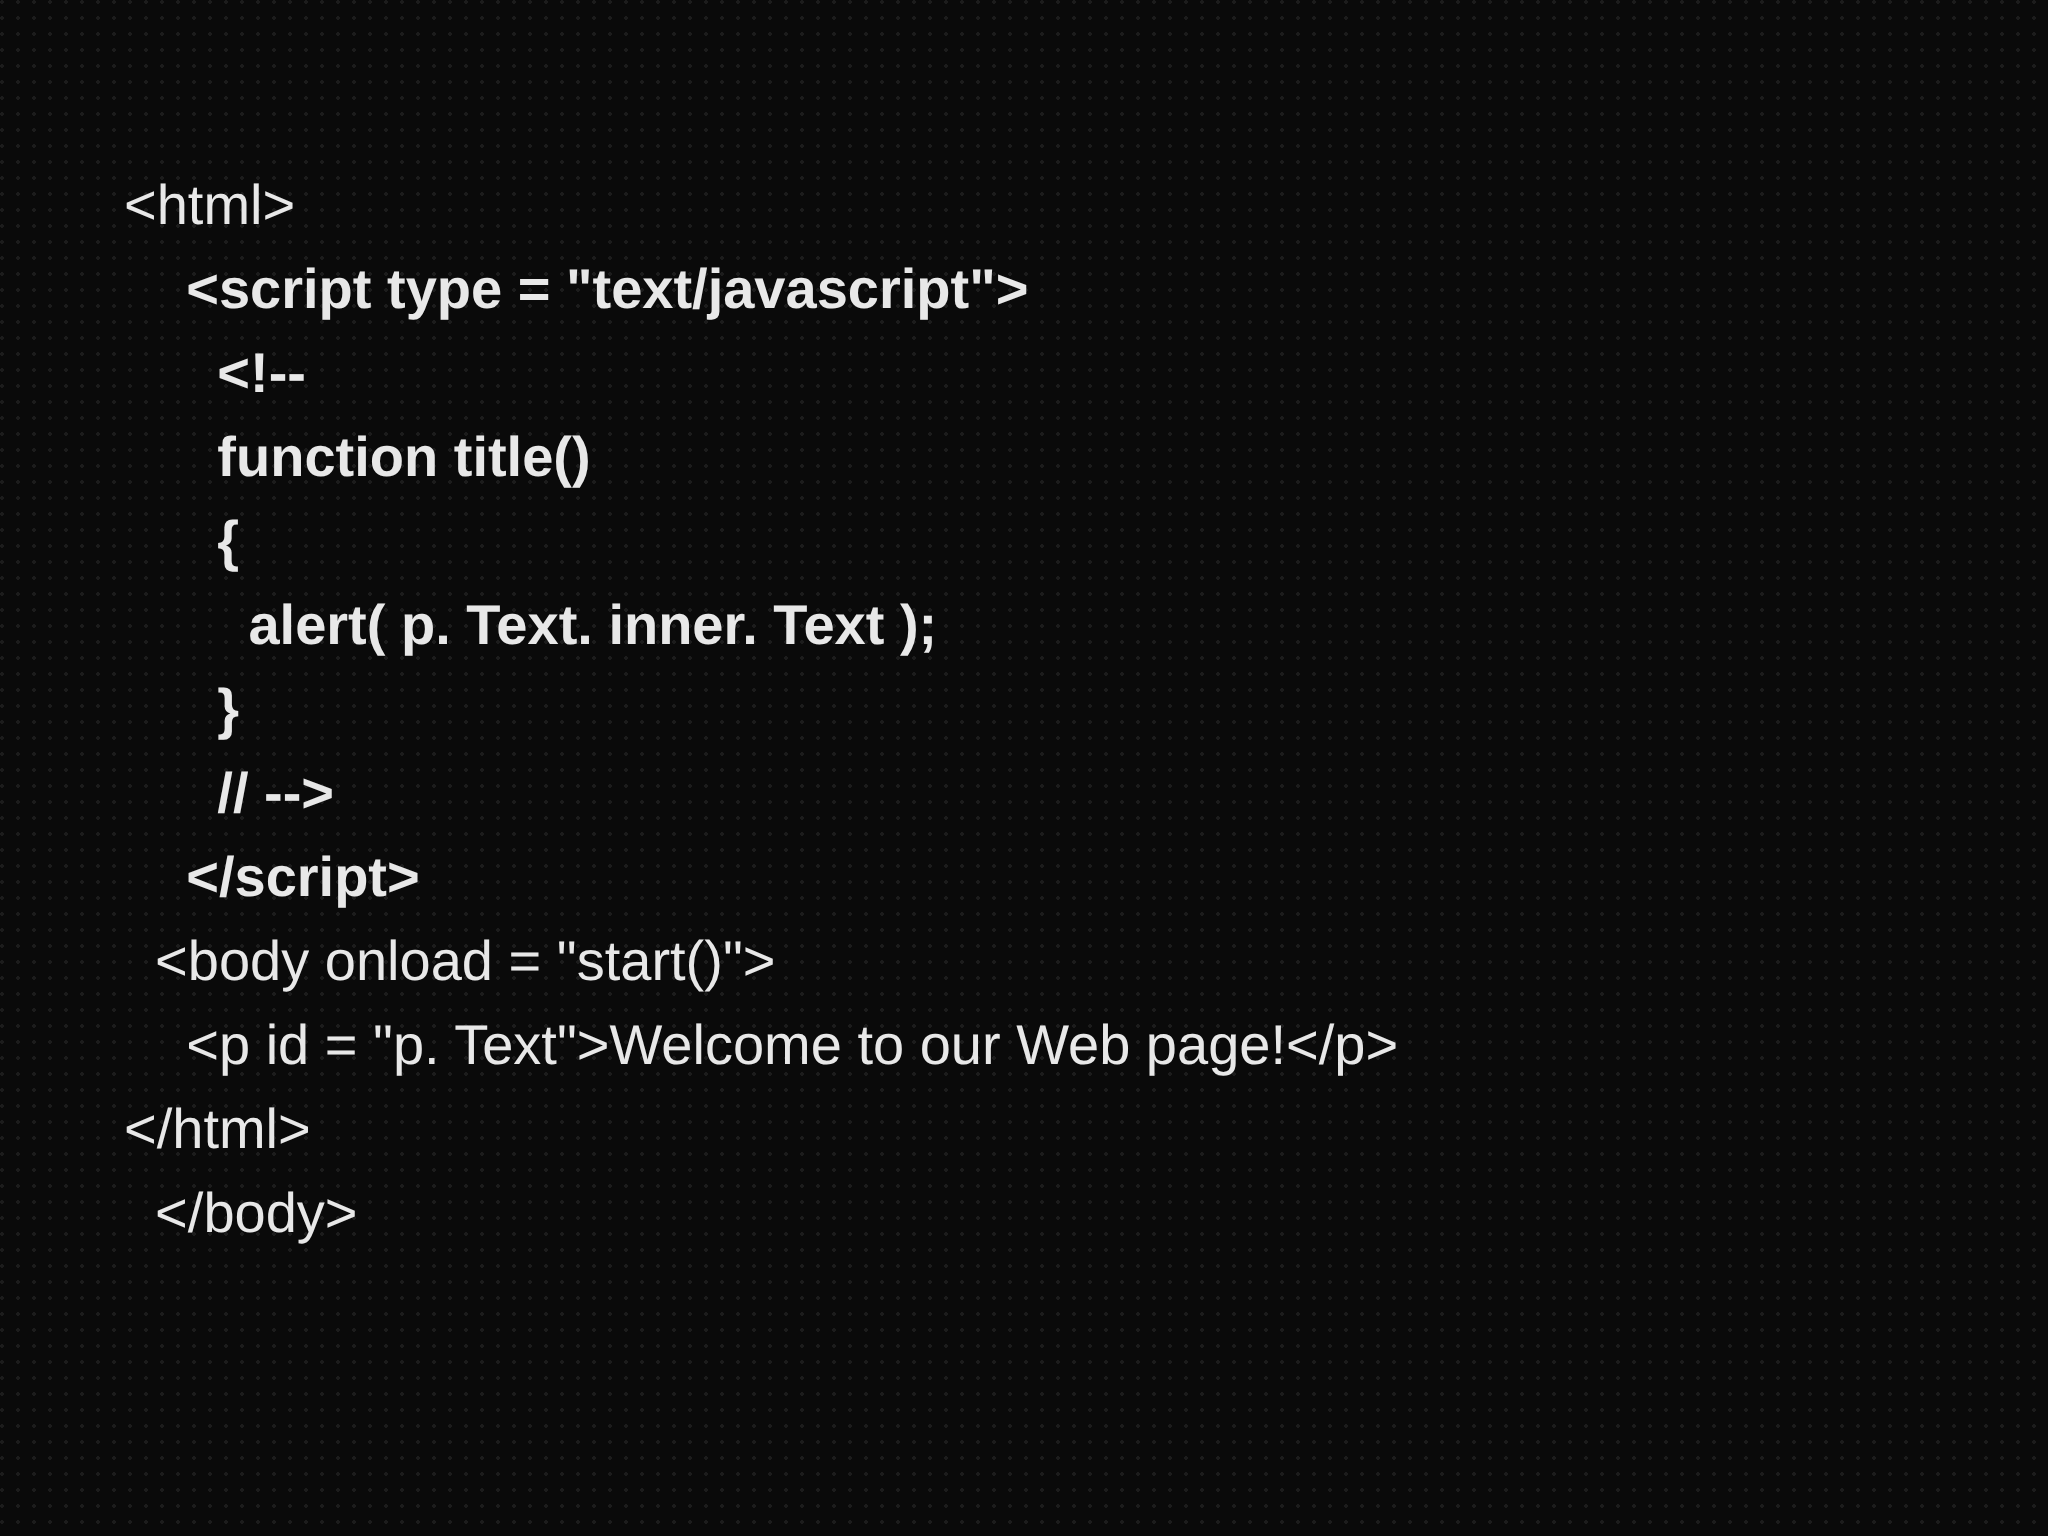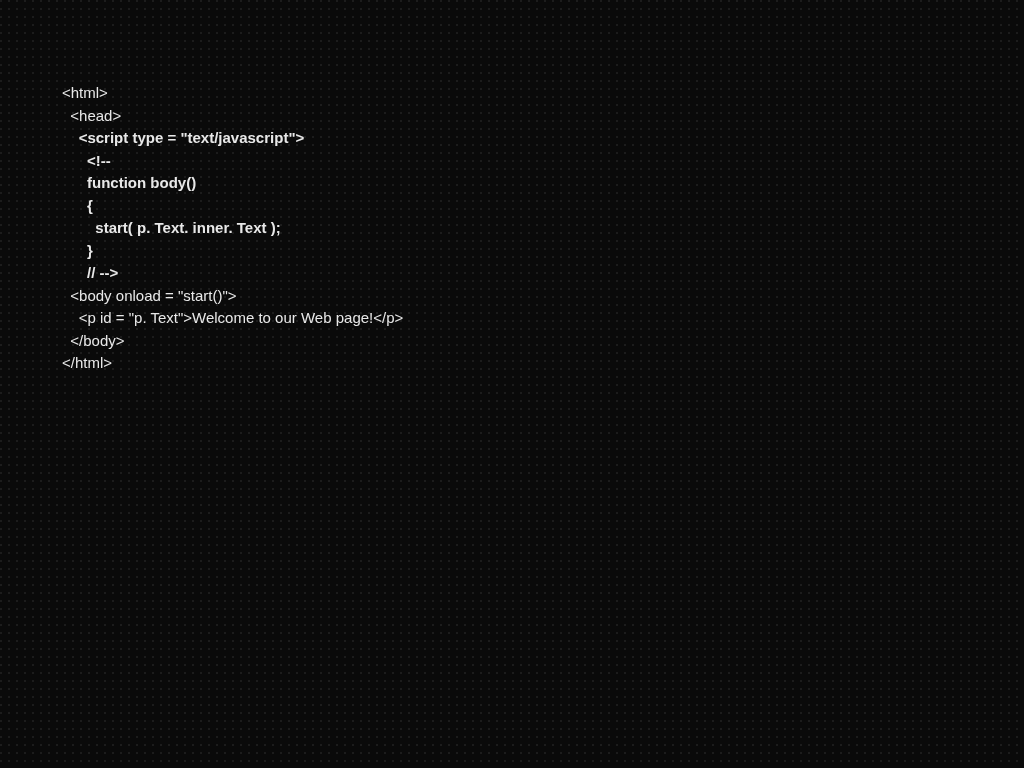--- a/index.html
+++ b/index.html
@@ -14,46 +14,46 @@
   }
   body {
     background-color: #0a0a0a;
     background-image: radial-gradient(circle at 1px 1px, #1c1c1c 1px, transparent 1px);
     background-size: 8px 8px;
     font-family: Arial, Helvetica, sans-serif;
     color: #e8e8e8;
     padding: 82px 0 0 62px;
   }
   .slide {
-    font-size: 15px;
+    font-size: 28px;
     line-height: 1.5;
   }
   .code {
     white-space: pre;
   }
   .b {
     font-weight: bold;
   }
   .n {
     font-weight: normal;
   }
 </style>
 </head>
 <body>
 
 <div class="slide">
 <div class="code n">&lt;html&gt;</div>
-<div class="code n">  &lt;head&gt;</div>
 <div class="code n"></div>
 <div class="code b">    &lt;script type = "text/javascript"&gt;</div>
 <div class="code b">      &lt;!--</div>
-<div class="code b">      function body()</div>
+<div class="code b">      function title()</div>
 <div class="code b">      {</div>
-<div class="code b">        start( p. Text. inner. Text );</div>
+<div class="code b">        alert( p. Text. inner. Text );</div>
 <div class="code b">      }</div>
 <div class="code b">      // --&gt;</div>
+<div class="code b">    &lt;/script&gt;</div>
 <div class="code n"></div>
 <div class="code n"></div>
 <div class="code n">  &lt;body onload = "start()"&gt;</div>
 <div class="code n">    &lt;p id = "p. Text"&gt;Welcome to our Web page!&lt;/p&gt;</div>
+<div class="code n">&lt;/html&gt;</div>
 <div class="code n">  &lt;/body&gt;</div>
-<div class="code n">&lt;/html&gt;</div>
 </div>
 
 </body></html>

